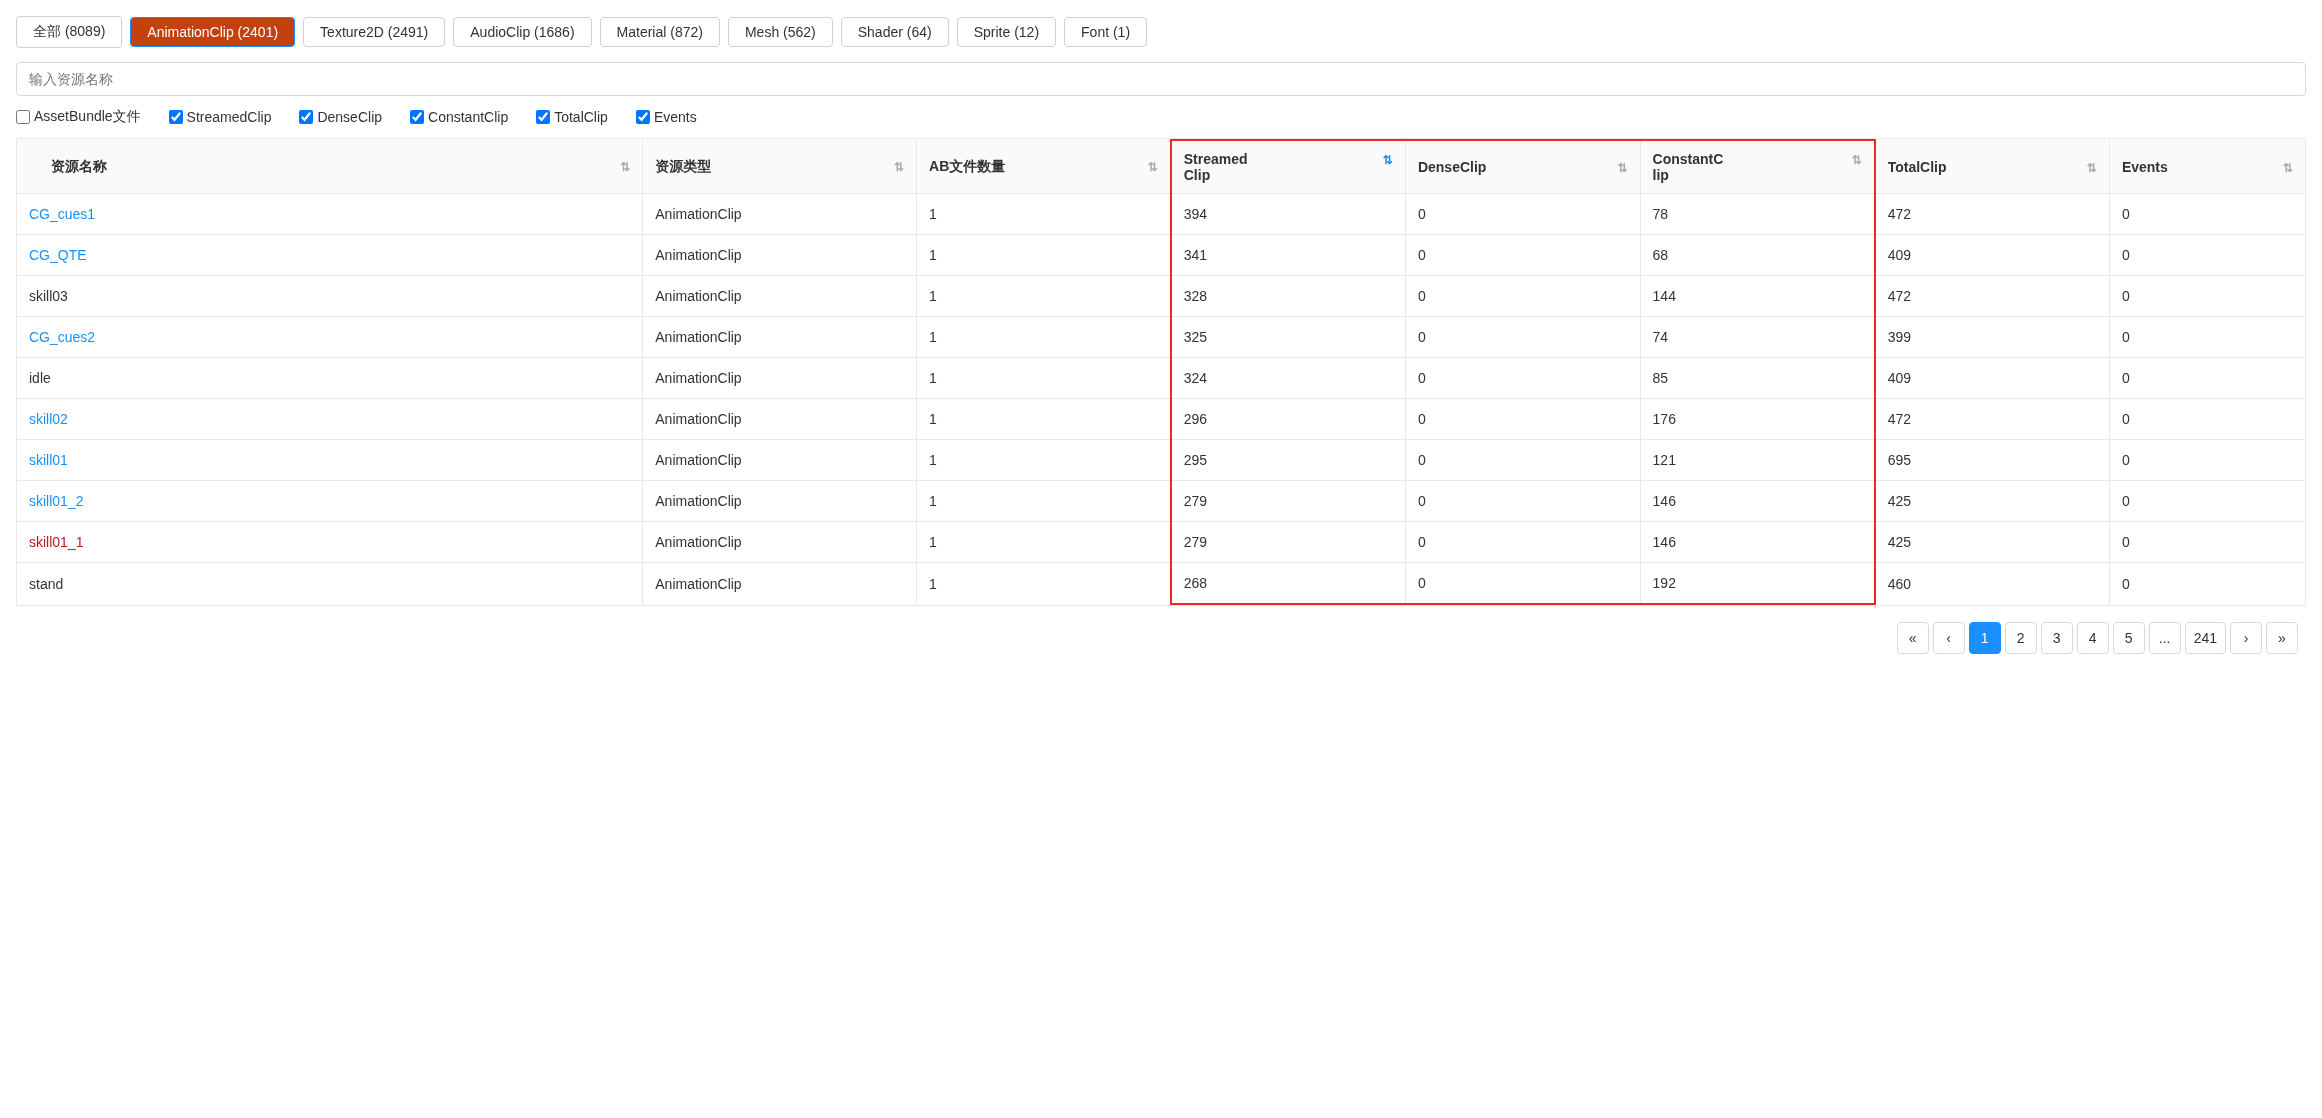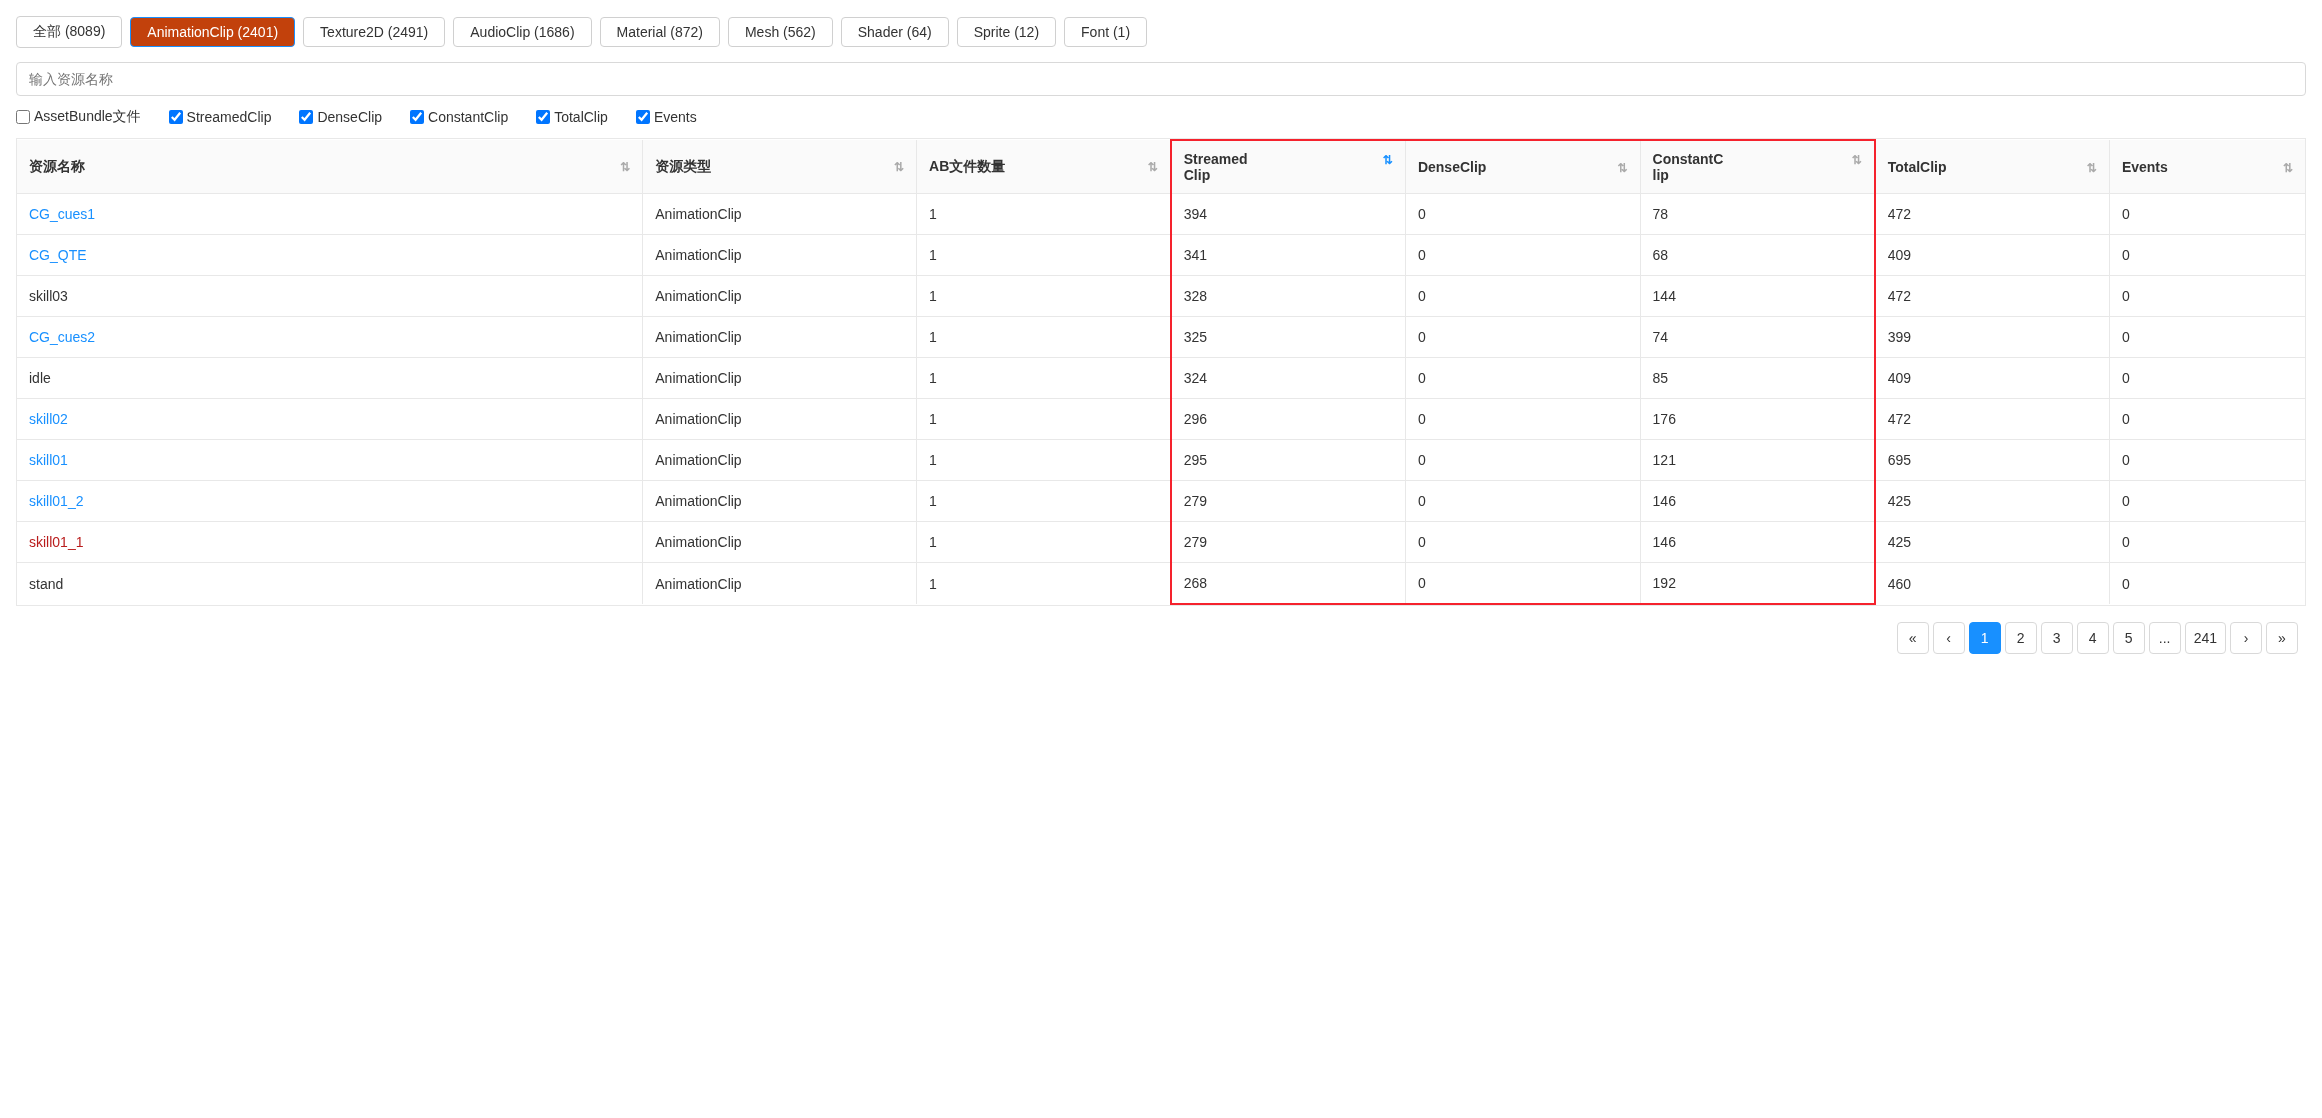--- a/index.html
+++ b/index.html
@@ -198,21 +198,21 @@
       </label>
     </div>
 
   <div class="table-container">
     <div class="table-wrapper">
       <table id="main-table">
         <thead id="table-head">
             <tr>
               <th style="width: 320px;">
                 <div class="th-inner">
-                  <span style="white-space: pre-wrap;">资源名称</span>
+                  <span style="white-space: pre-wrap; margin-left: 22px;">资源名称</span>
                   <span class="sort-icon">⇅</span>
                 </div>
               </th>
               <th style="width: 140px;">
                 <div class="th-inner">
                   <span style="white-space: pre-wrap;">资源类型</span>
                   <span class="sort-icon">⇅</span>
                 </div>
               </th>
               <th style="width: 130px;">

